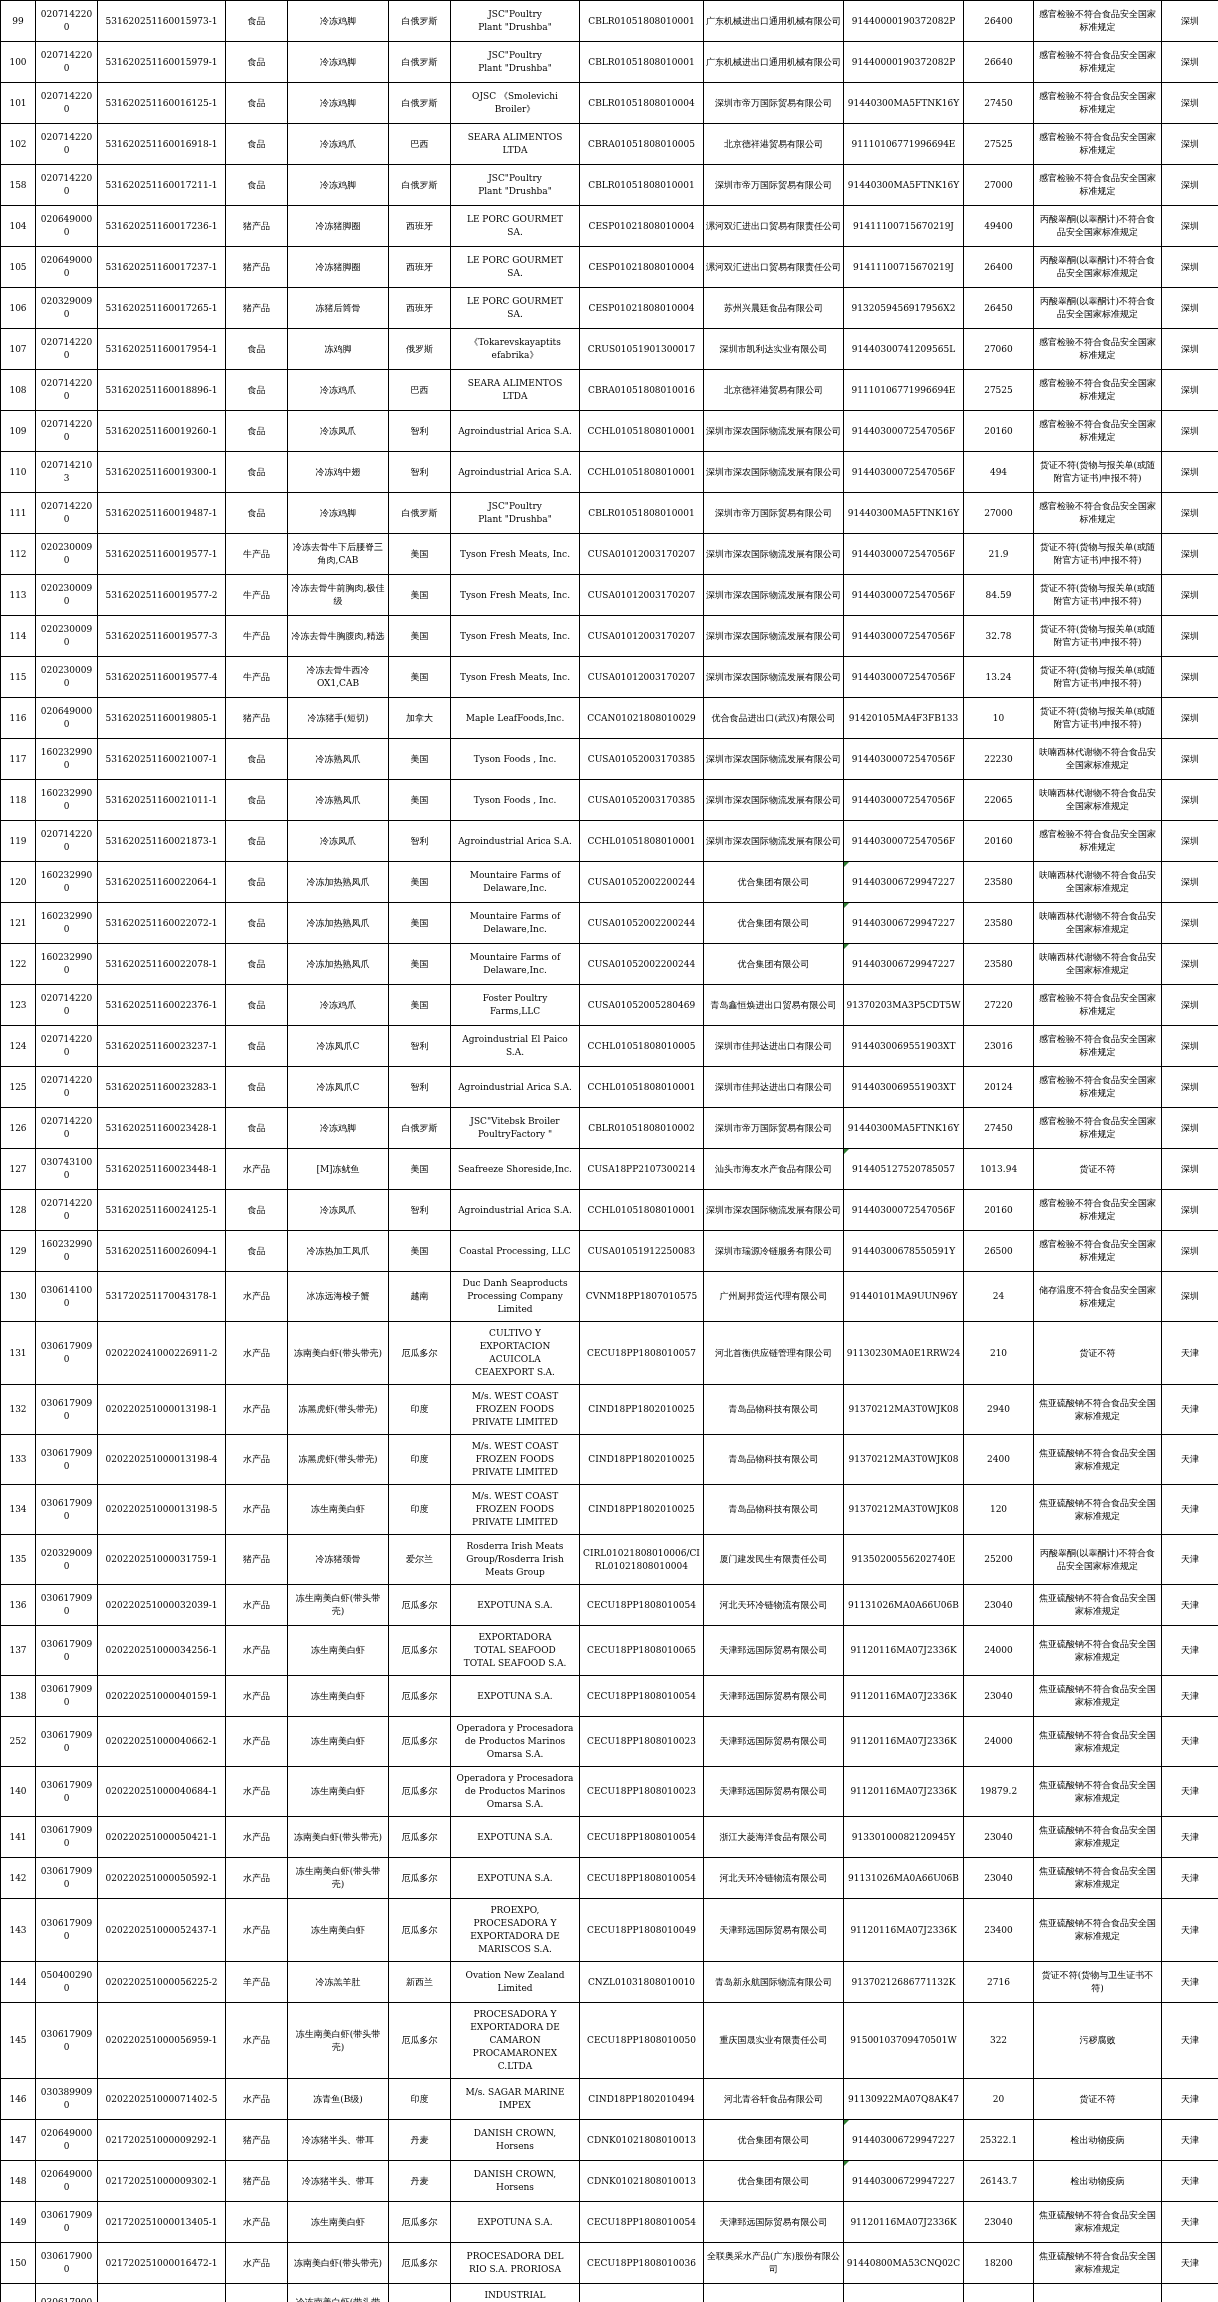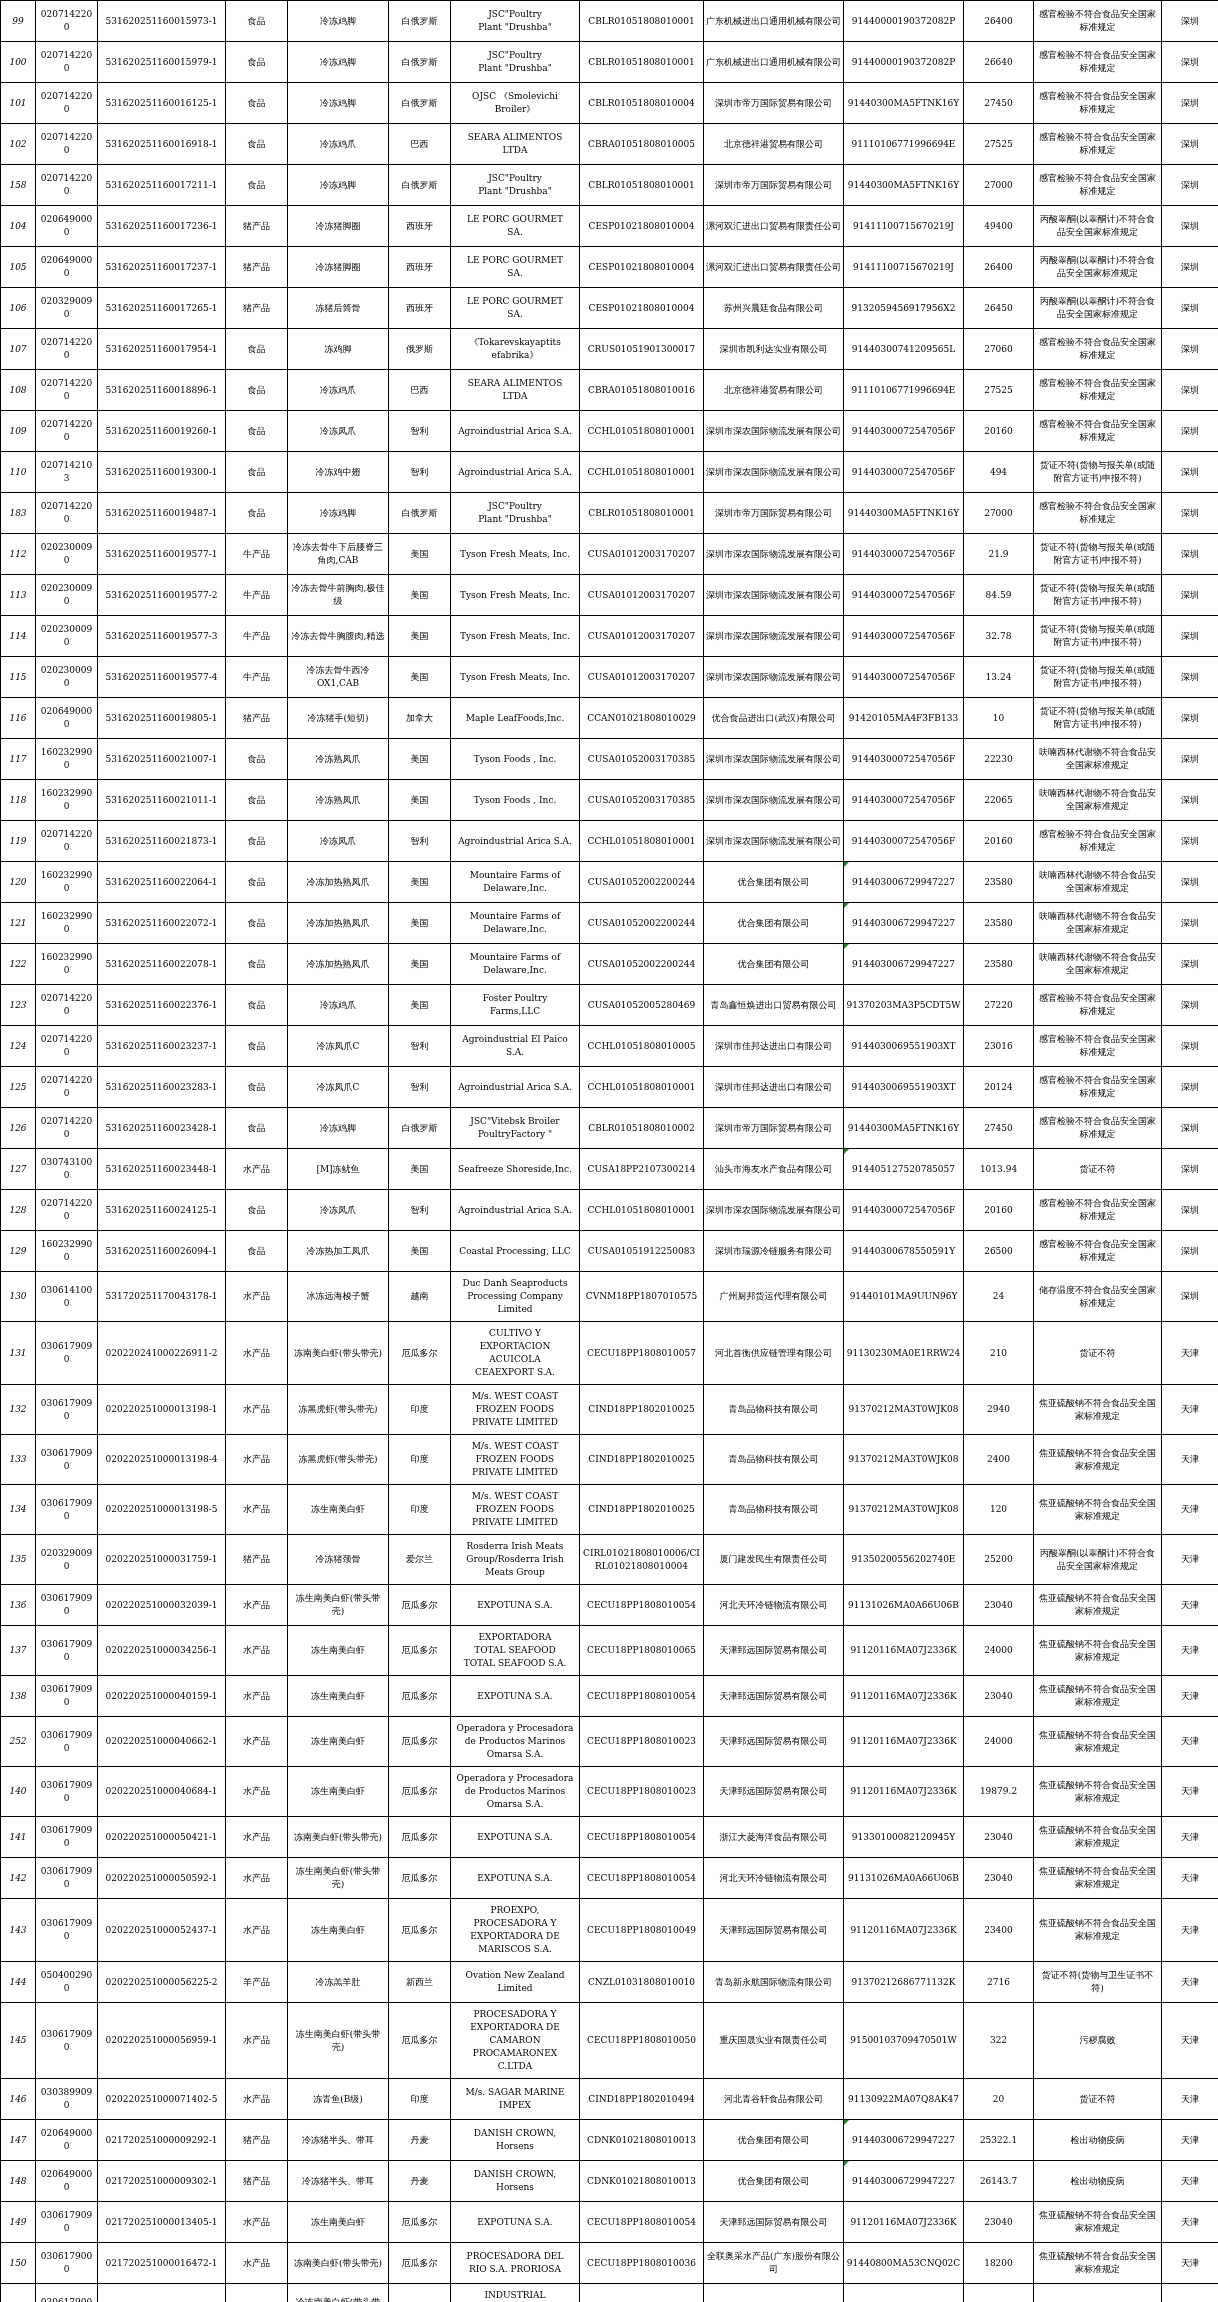--- a/index.html
+++ b/index.html
@@ -16,21 +16,21 @@
     line-height:13px;
     color:#000;
     text-align:center;
     vertical-align:middle;
     padding:5px 2px;
     word-wrap:break-word;
     overflow-wrap:break-word;
     position:relative;
     height:30px;
   }
-  td.c-no{font-size:9px;font-style:italic;}
+  td.c-no{font-size:9px;}
   td.c-code,td.c-entry,td.c-reg,td.c-credit,td.c-qty{font-family:"DejaVu Serif","Liberation Serif",serif;letter-spacing:0px;}
   .comment-marker{
     position:absolute;top:0;left:0;width:0;height:0;
     border-top:5px solid #2e7d32;
     border-right:5px solid transparent;
   }
 </style>
 </head>
 <body>
 
@@ -225,21 +225,21 @@
         <td class="c-origin">智利</td>
         <td class="c-manufacturer">Agroindustrial Arica S.A.</td>
         <td class="c-registration">CCHL01051808010001</td>
         <td class="c-importer">深圳市深农国际物流发展有限公司</td>
         <td class="c-credit">91440300072547056F</td>
         <td class="c-quantity">494</td>
         <td class="c-reason">货证不符(货物与报关单(或随附官方证书)申报不符)</td>
         <td class="c-customs">深圳</td>
       </tr>
       <tr>
-        <td class="c-no">183</td>
+        <td class="c-no">111</td>
         <td class="c-hs">0207142200</td>
         <td class="c-entry">531620251160019487-1</td>
         <td class="c-category">食品</td>
         <td class="c-product">冷冻鸡脚</td>
         <td class="c-origin">白俄罗斯</td>
         <td class="c-manufacturer">JSC"Poultry<br>Plant "Drushba"</td>
         <td class="c-registration">CBLR01051808010001</td>
         <td class="c-importer">深圳市帝万国际贸易有限公司</td>
         <td class="c-credit">91440300MA5FTNK16Y</td>
         <td class="c-quantity">27000</td>

